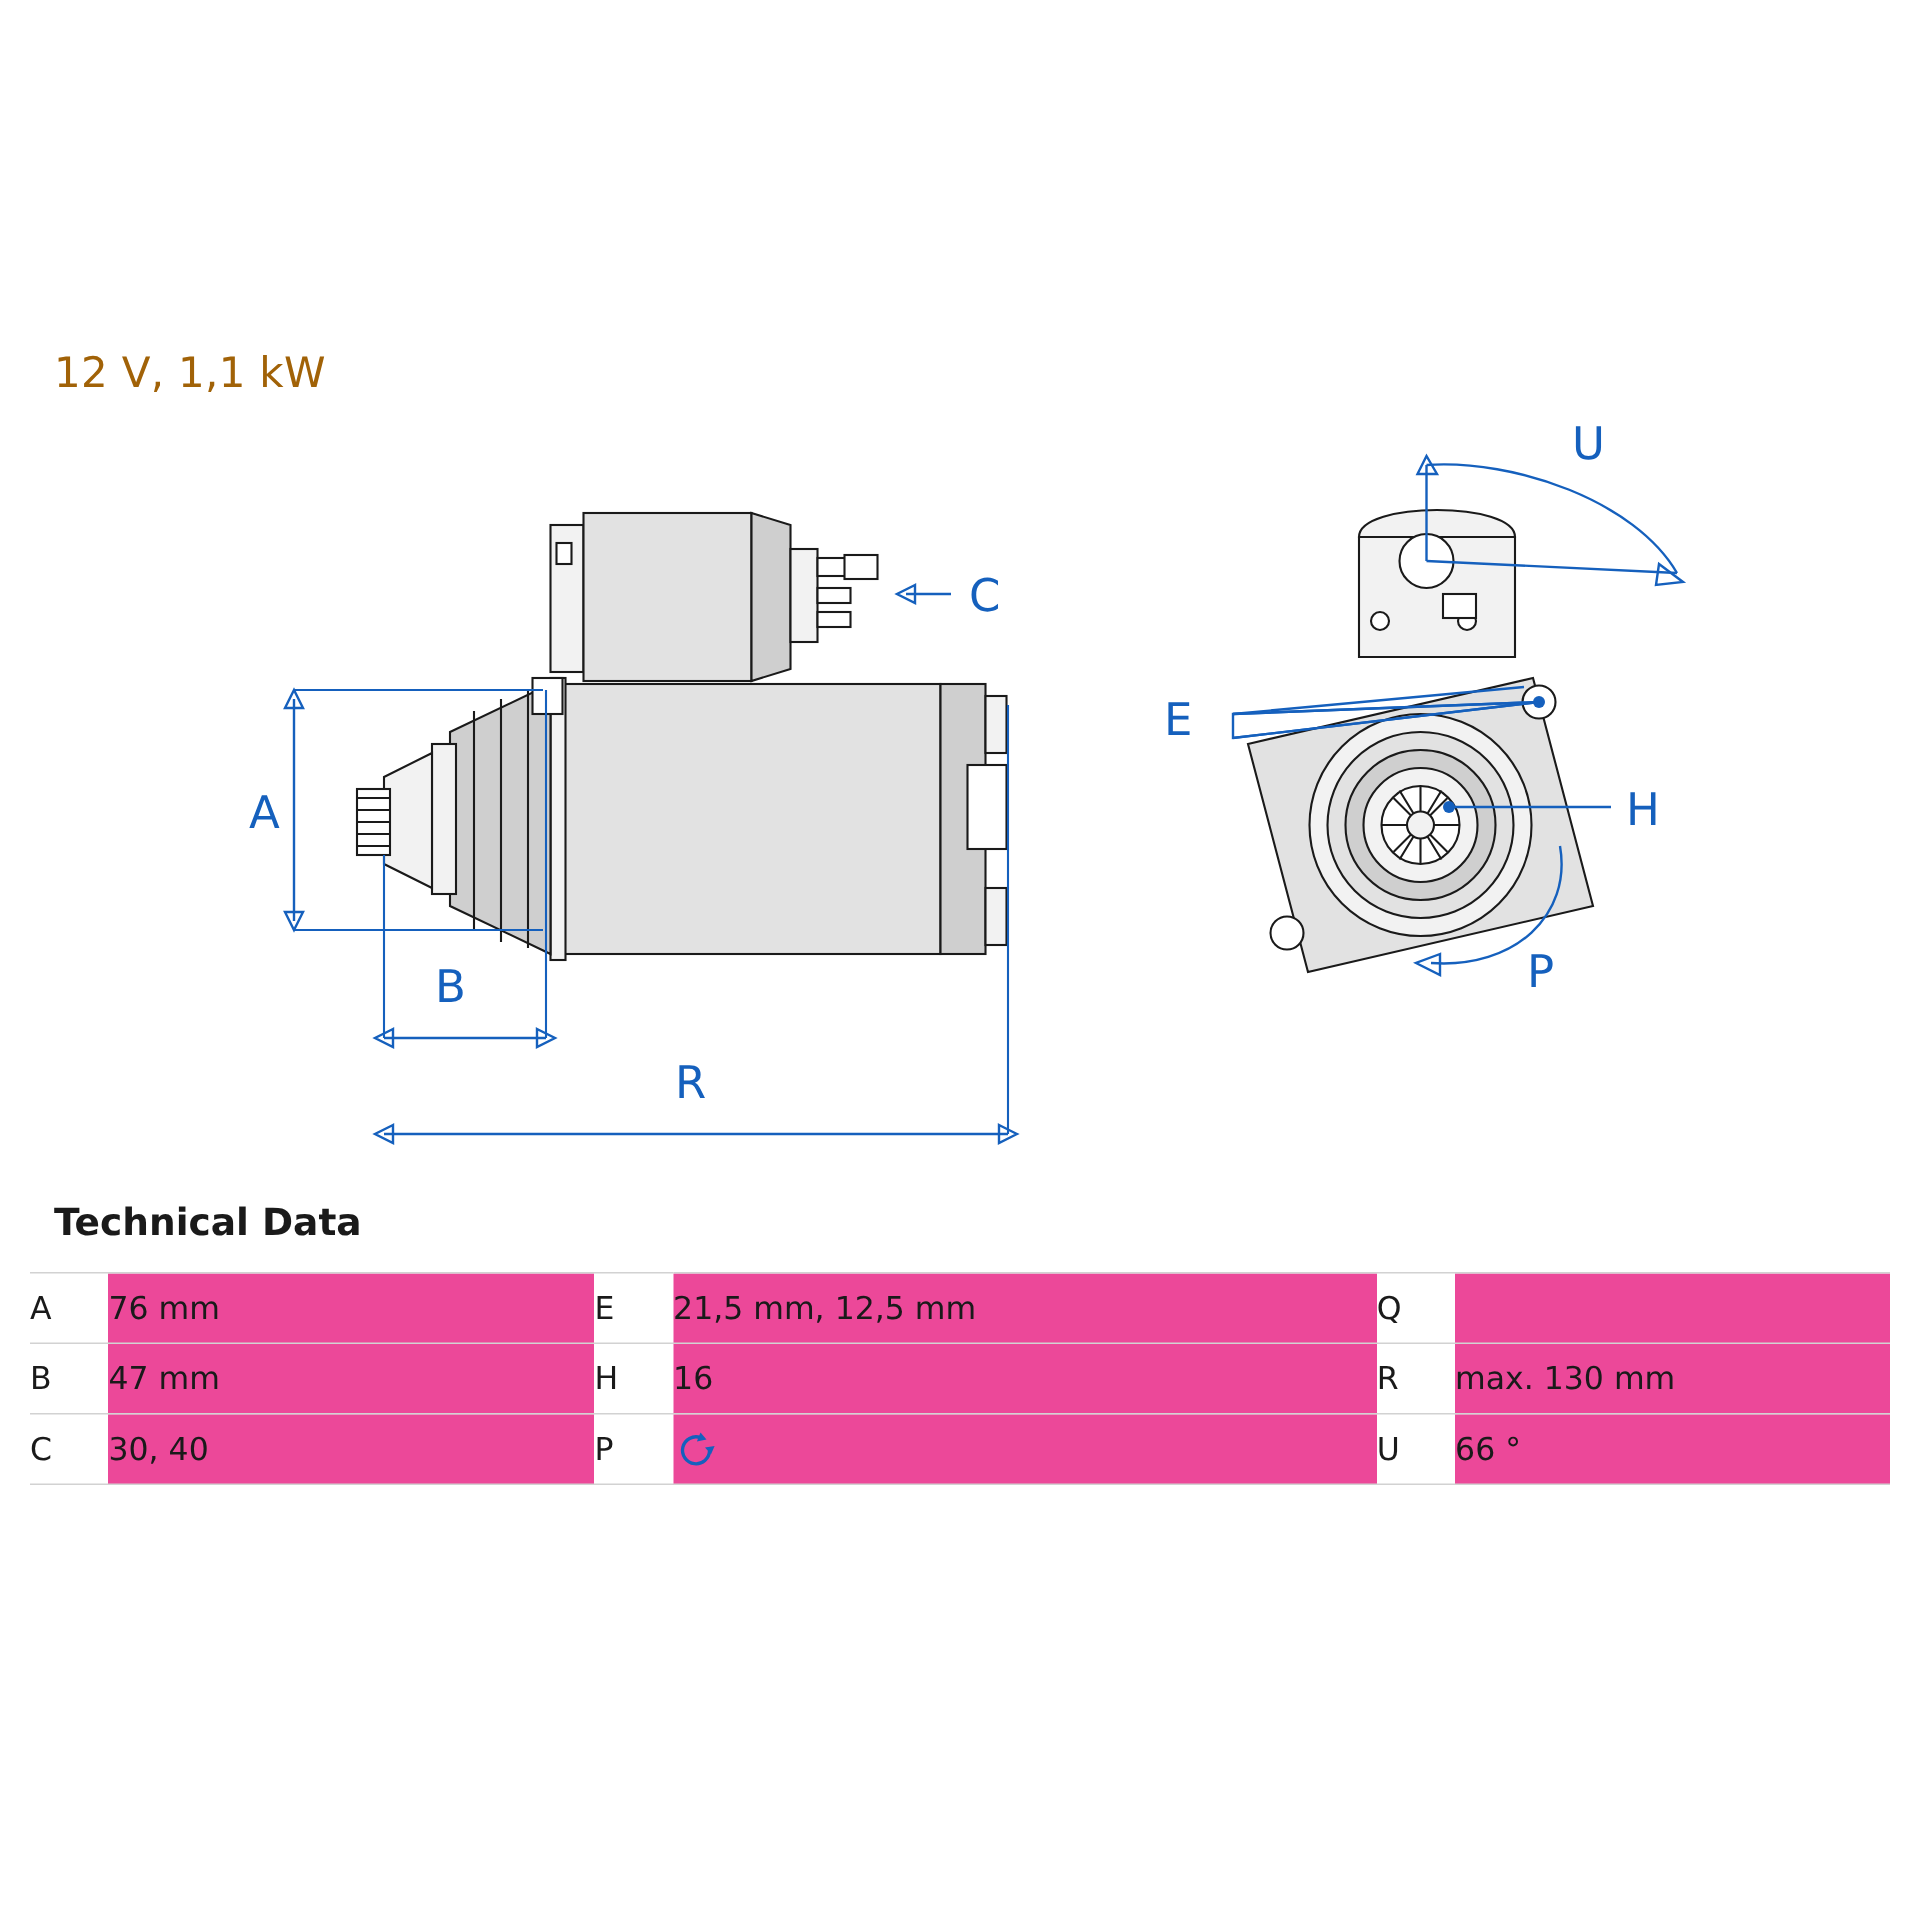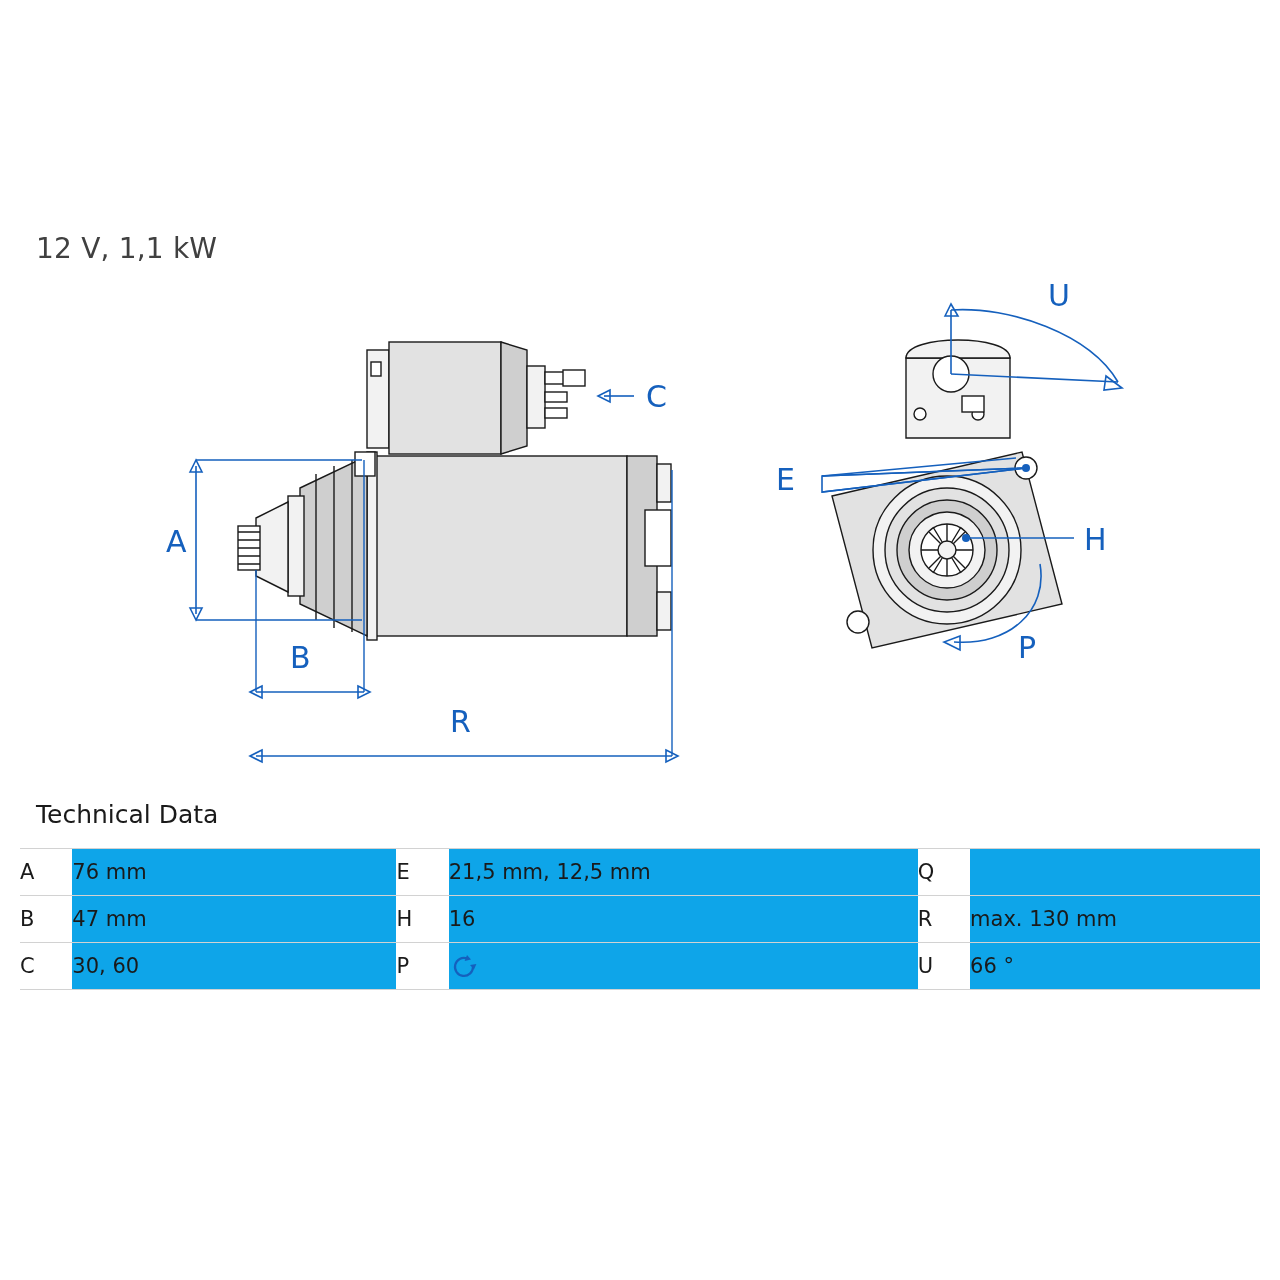--- a/index.html
+++ b/index.html
@@ -20,35 +20,35 @@
     left: 0; top: 0;
     width: 1280px;
     height: 1280px;
   }
   #product-title {
     position: absolute;
     left: 36px;
     top: 232px;
     font-size: 28px;
     letter-spacing: 0.2px;
-    color: #404040;
+    color: #a16207;
   }
   #diagram-area {
     position: absolute;
     left: 0;
     top: 270px;
     width: 1280px;
     height: 520px;
   }
   #tech-data-heading {
     position: absolute;
     left: 36px;
     top: 800px;
     font-size: 25px;
-    font-weight: normal;
+    font-weight: bold;
     color: #1a1a1a;
   }
   #tech-table {
     position: absolute;
     left: 20px;
     top: 848px;
     width: 1240px;
     border-collapse: collapse;
     font-size: 21px;
   }
@@ -59,21 +59,21 @@
     height: 46px;
     vertical-align: middle;
   }
   td.key {
     width: 52px;
     padding-left: 18px;
     background: #ffffff;
     color: #1a1a1a;
   }
   td.val {
-    background: #0ea5e9;
+    background: #ec4899;
     padding-left: 14px;
     color: #1a1a1a;
   }
   td.val.w1 { width: 322px; }
   td.val.w2 { width: 466px; }
   td.val.w3 { width: 288px; }
   .rot-icon { display: inline-block; vertical-align: middle; }
   svg { display: block; }
   .blue { stroke: #1560bd; fill: none; }
   .bluetxt { fill: #1560bd; font-family: "DejaVu Sans", "Liberation Sans", sans-serif; font-size: 30px; }
@@ -227,21 +227,21 @@
       <tr>
         <td class="key">B</td>
         <td class="val w1">47 mm</td>
         <td class="key">H</td>
         <td class="val w2">16</td>
         <td class="key">R</td>
         <td class="val w3">max. 130 mm</td>
       </tr>
       <tr>
         <td class="key">C</td>
-        <td class="val w1">30, 60</td>
+        <td class="val w1">30, 40</td>
         <td class="key">P</td>
         <td class="val w2">
           <span class="rot-icon">
             <svg width="34" height="30" viewBox="0 0 34 30">
               <path d="M24 16 A9 9 0 1 1 18 7.4" fill="none" stroke="#1560bd" stroke-width="2.2" stroke-linecap="round"></path>
               <path d="M18 4 L22 8.6 L15.6 10 Z" fill="#1560bd"></path>
               <path d="M25 18.5 L21 14 L27.4 13 Z" fill="#1560bd"></path>
             </svg>
           </span>
         </td>

